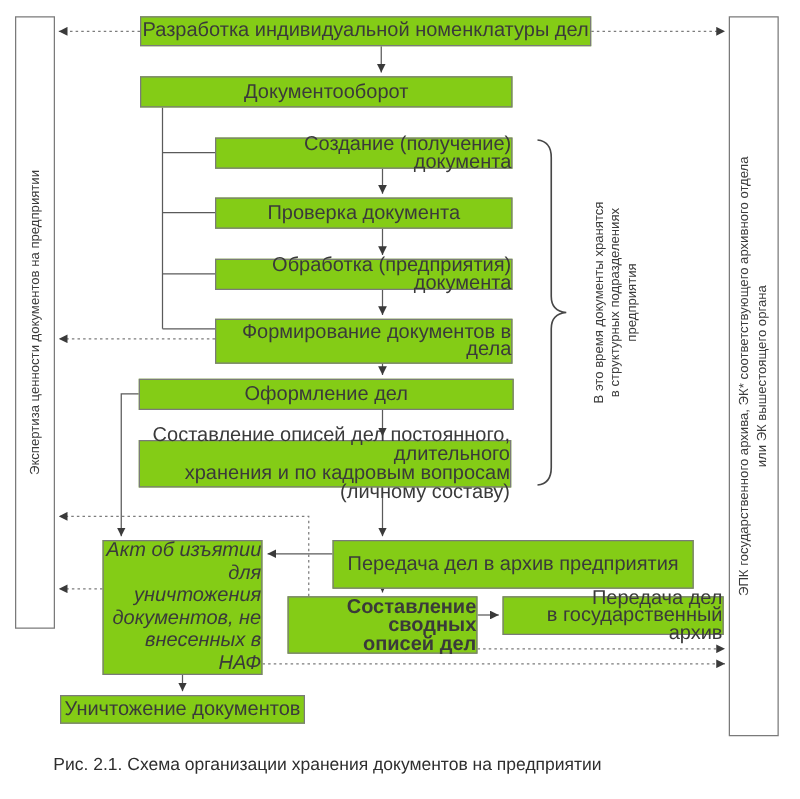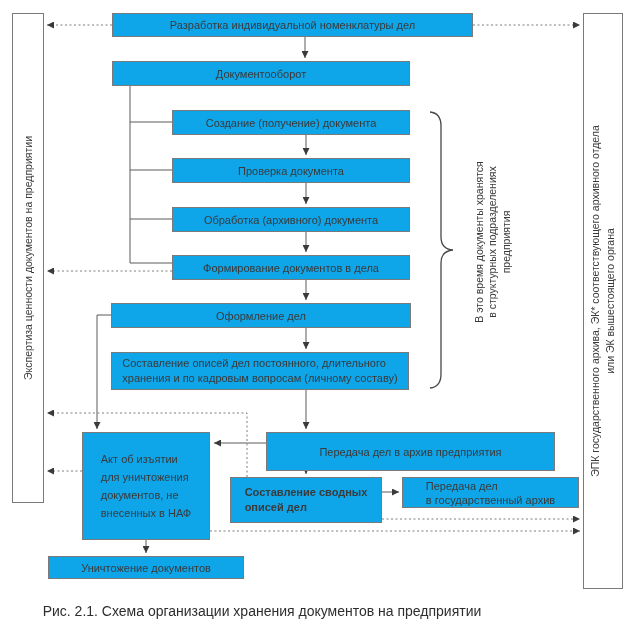--- a/index.html
+++ b/index.html
@@ -2,36 +2,36 @@
 <html><head>
 <meta charset="utf-8">
 <style>
   html,body { margin:0; padding:0; background:#ffffff; }
   .stage {
     position:relative; width:640px; height:639px; background:#ffffff;
     font-family:"Liberation Sans", sans-serif; color:#3a3a3a; overflow:hidden;
   }
   svg.wires { position:absolute; left:0; top:0; width:640px; height:639px; }
   .box {
-    position:absolute; box-sizing:border-box; background:#0ea5e9;
+    position:absolute; box-sizing:border-box; background:#84cc16;
     border:1px solid #7a7a7a; display:flex; align-items:center; justify-content:center;
-    text-align:left; font-size:11px; line-height:14px; color:#3a3a3a; z-index:2;
+    text-align:right; font-size:16px; line-height:14px; color:#3a3a3a; z-index:2;
   }
   .pre { white-space:pre-line; }
   
   .n-nomenclature { left:112px; top:13px;  width:361px; height:24px; }
   .n-docflow      { left:112px; top:61px;  width:298px; height:25px; }
   .n-creation     { left:172px; top:110px; width:238px; height:25px; }
   .n-check        { left:172px; top:158px; width:238px; height:25px; }
   .n-processing   { left:172px; top:207px; width:238px; height:25px; }
-  .n-forming      { left:172px; top:255px; width:238px; height:25px; }
+  .n-forming      { left:172px; top:255px; width:238px; height:36px; }
   .n-casework     { left:111px; top:303px; width:300px; height:25px; }
   .n-inventories  { left:111px; top:352px; width:298px; height:38px; line-height:15px; }
   .n-to-enterprise-archive { left:266px; top:432px; width:289px; height:39px; }
-  .n-destruction-act { left:82px; top:432px; width:128px; height:108px; line-height:18px; }
+  .n-destruction-act { left:82px; top:432px; width:128px; height:108px; line-height:18px;font-style:italic; }
   .n-summary-inventories { left:230px; top:477px; width:152px; height:46px; line-height:15px;font-weight:bold; }
   .n-to-state-archive { left:402px; top:477px; width:177px; height:31px; line-height:14px; }
   .n-destruction  { left:48px; top:556px; width:196px; height:23px; }
   
   .bar { position:absolute; box-sizing:border-box; border:1px solid #7a7a7a; background:#ffffff; z-index:1; }
   .bar-left  { left:12px;  top:13px; width:32px; height:490px; }
   .bar-right { left:583px; top:13px; width:40px; height:576px; }
   .vtext {
     position:absolute; transform:rotate(-90deg); text-align:center;
     display:flex; flex-direction:column; align-items:center; justify-content:center;
@@ -101,21 +101,21 @@
 или ЭК вышестоящего органа</div>
 
   <div class="vtext vt-brace pre">В это время документы хранятся
 в структурных подразделениях
 предприятия</div>
 
   <div class="box n-nomenclature">Разработка индивидуальной номенклатуры дел</div>
   <div class="box n-docflow">Документооборот</div>
   <div class="box n-creation">Создание (получение) документа</div>
   <div class="box n-check">Проверка документа</div>
-  <div class="box n-processing">Обработка (архивного) документа</div>
+  <div class="box n-processing">Обработка (предприятия) документа</div>
   <div class="box n-forming">Формирование документов в дела</div>
   <div class="box n-casework">Оформление дел</div>
   <div class="box n-inventories pre">Составление описей дел постоянного, длительного
 хранения и по кадровым вопросам (личному составу)</div>
   <div class="box n-to-enterprise-archive">Передача дел в архив предприятия</div>
   <div class="box n-destruction-act pre">Акт об изъятии
 для уничтожения
 документов, не
 внесенных в НАФ</div>
   <div class="box n-summary-inventories pre">Составление сводных

